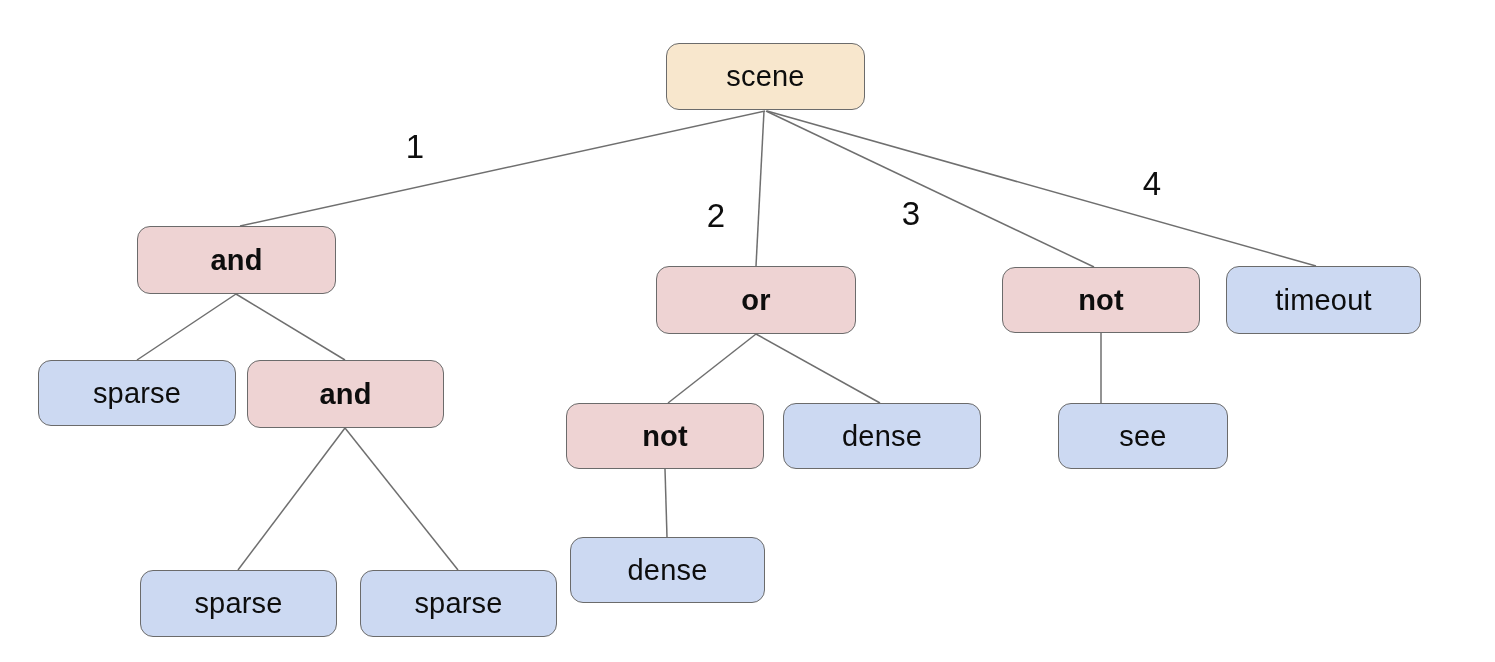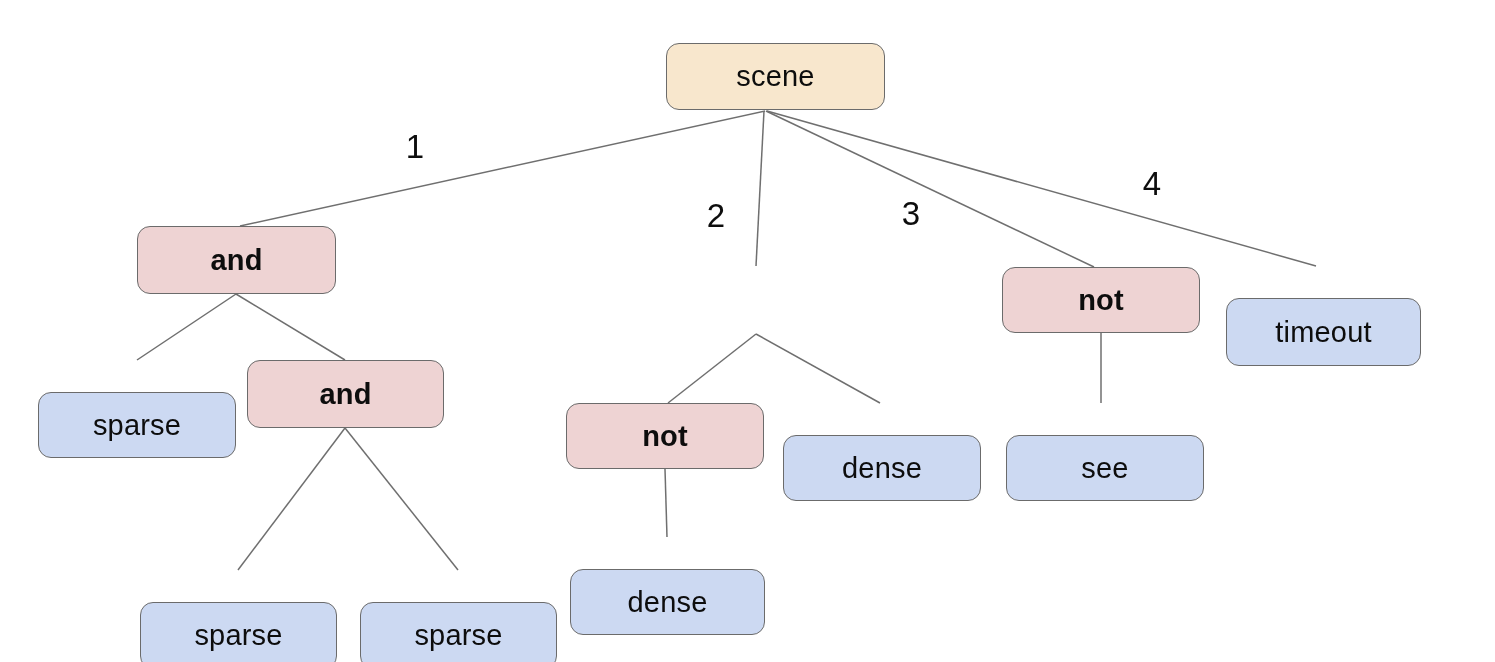--- a/index.html
+++ b/index.html
@@ -35,21 +35,21 @@
     justify-content: center;
     border: 1.6px solid var(--node-border, #6b6b6b);
     border-radius: 13px;
     font-size: 29px;
     color: var(--text-color, #0d0d0d);
     letter-spacing: 0.2px;
     user-select: none;
   }
   .node.root     { background: var(--root-fill, #f8e7cd); }
   .node.operator { background: var(--operator-fill, #eed3d3); font-weight: bold; }
-  .node.leaf     { background: var(--leaf-fill, #ccd9f2); margin-top: 32px; }
+  .node.leaf     { background: var(--leaf-fill, #ccd9f2); }
   .edge-label {
     position: absolute;
     transform: translate(-50%, -50%);
     font-size: 33px;
     color: var(--text-color, #0d0d0d);
     user-select: none;
   }
 </style>
 </head>
 <body>
@@ -69,26 +69,27 @@
     <line x1="756" y1="334" x2="880" y2="403"></line>
     <line x1="1101" y1="333" x2="1101" y2="403"></line>
     <line x1="665" y1="469" x2="667" y2="537"></line>
   </svg>
 
   <div class="edge-label" style="left:415px;top:147px">1</div>
   <div class="edge-label" style="left:716px;top:216px">2</div>
   <div class="edge-label" style="left:911px;top:214px">3</div>
   <div class="edge-label" style="left:1152px;top:184px">4</div>
 
-  <div class="node root" style="left:666px;top:43px;width:219px;height:67px">scene</div>
+  <div class="node root" style="left:666px;top:43px;width:199px;height:67px">scene</div>
   <div class="node operator" style="left:137px;top:226px;width:199px;height:68px">and</div>
+  <div class="node operator" style="left:656px;top:266px;width:200px;height:68px">or</div>
   <div class="node operator" style="left:1002px;top:267px;width:198px;height:66px">not</div>
   <div class="node leaf" style="left:1226px;top:266px;width:195px;height:68px">timeout</div>
   <div class="node leaf" style="left:38px;top:360px;width:198px;height:66px">sparse</div>
   <div class="node operator" style="left:247px;top:360px;width:197px;height:68px">and</div>
   <div class="node operator" style="left:566px;top:403px;width:198px;height:66px">not</div>
   <div class="node leaf" style="left:783px;top:403px;width:198px;height:66px">dense</div>
-  <div class="node leaf" style="left:1006px;top:403px;width:198px;height:66px">see</div>
+  <div class="node leaf" style="left:1058px;top:403px;width:170px;height:66px">see</div>
   <div class="node leaf" style="left:140px;top:570px;width:197px;height:67px">sparse</div>
   <div class="node leaf" style="left:360px;top:570px;width:197px;height:67px">sparse</div>
   <div class="node leaf" style="left:570px;top:537px;width:195px;height:66px">dense</div>
 
 </div>
 
 </body></html>

